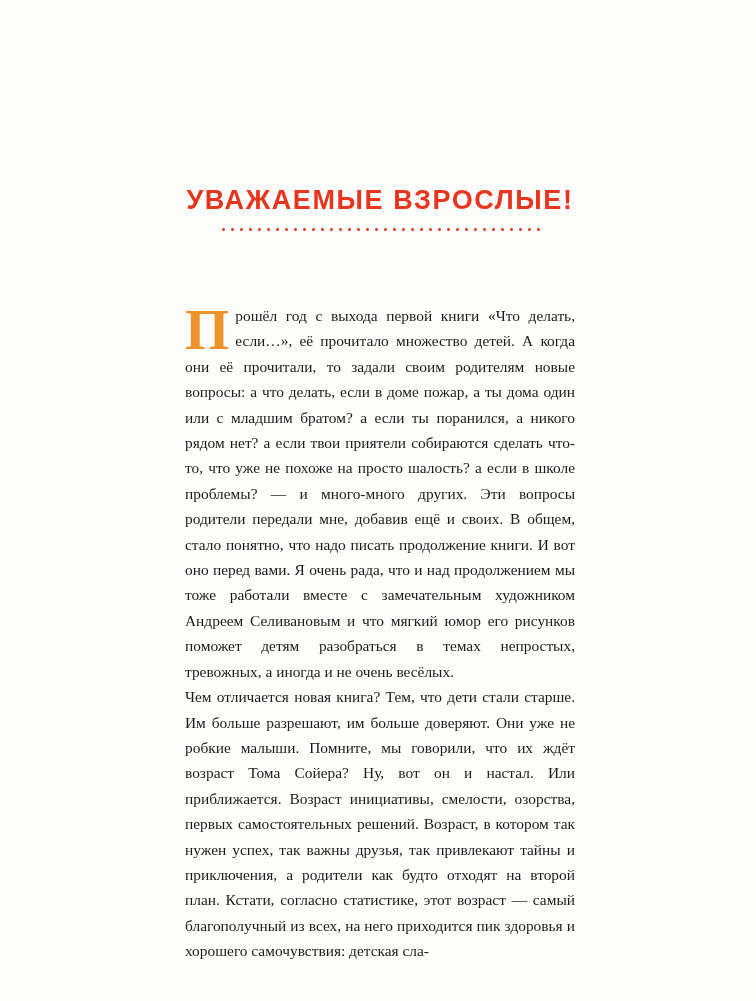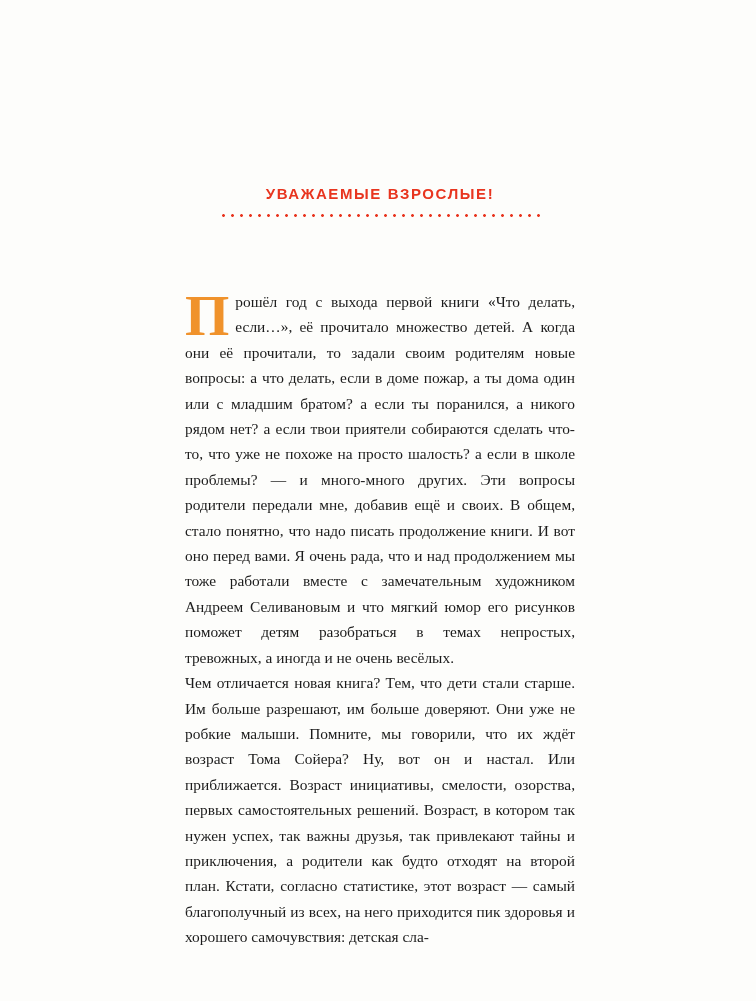--- a/index.html
+++ b/index.html
@@ -22,21 +22,21 @@
   }
   .page-inner {
     position: absolute;
     left: 185px;
     top: 185px;
     width: 390px;
   }
   .heading {
     font-family: "Liberation Sans", sans-serif;
     font-weight: bold;
-    font-size: 15px;
+    font-size: 27px;
     letter-spacing: 1.6px;
     color: #e8351f;
     text-align: center;
     margin: 0;
     white-space: nowrap;
   }
   .dotted-rule {
     margin: 12px auto 0 auto;
     width: 322px;
     height: 3px;

